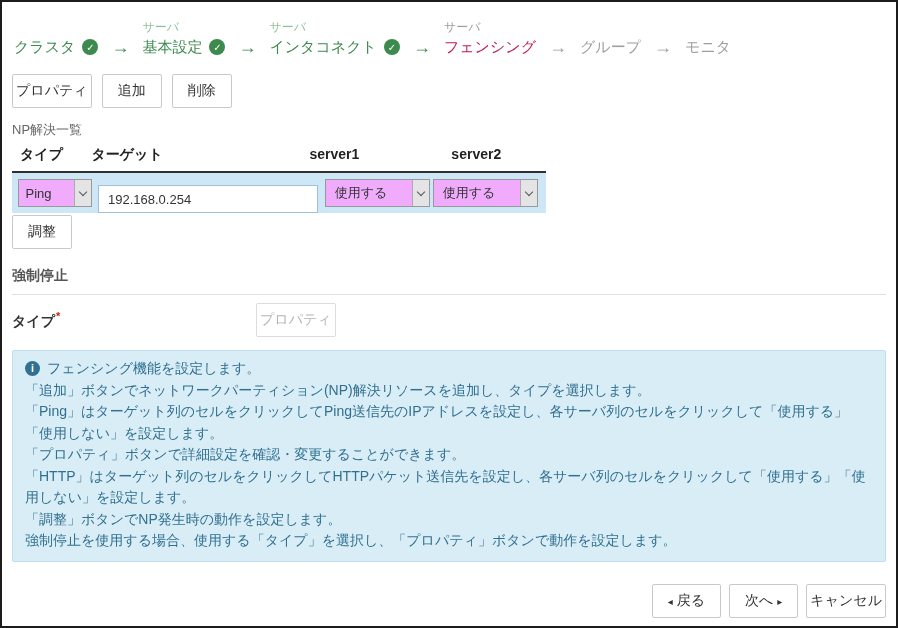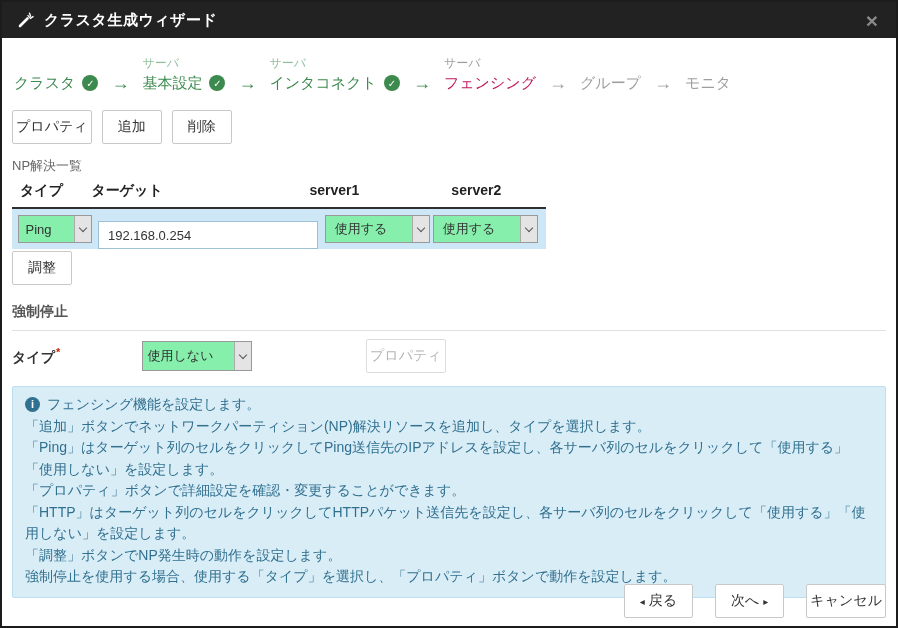--- a/index.html
+++ b/index.html
@@ -32,21 +32,21 @@
   .btn.disabled { color:#b5b5b5; border-color:#dcdcdc; }
   .toolbar { display:flex; gap:10px; margin-top:4px; }
   
   .np-caption { margin-top:13px; font-size:13px; color:#666; }
   .np-header { display:flex; width:534px; margin-top:7px; padding-bottom:7px; border-bottom:2px solid #2f2f2f; font-size:14px; font-weight:bold; color:#222; }
   .h-type { width:85px; padding-left:8px; }
   .h-target { width:235px; }
   .h-s1 { width:112px; }
   .h-s2 { width:102px;margin-left:38px; }
   .np-row { display:flex; align-items:center; width:534px; background:#cde7f6; padding:5px 0 5px 6px; height:40px; }
-  .sel { display:inline-flex; align-items:stretch; background:#86efac; border:1px solid #999; height:28px; cursor:pointer;gap:16px; }
+  .sel { display:inline-flex; align-items:stretch; background:#f0abfc; border:1px solid #999; height:28px; cursor:pointer;gap:16px; }
   .sel-val { flex:1; display:flex; align-items:center; justify-content:center; font-size:13px; color:#333; padding:0 4px; white-space:nowrap; }
   .sel-btn { width:17px; background:#e4e4e4; border-left:1px solid #ababab; display:flex; align-items:center; justify-content:center; }
   .chev { width:6px; height:6px; border-left:1px solid #555; border-bottom:1px solid #555; transform:rotate(-45deg); margin-top:-3px; }
   .sel-type { width:74px; margin-right:6px; }
   .target-input { width:220px; height:28px; border:1px solid #9fc1d6; padding:0 9px; font-size:13px; color:#333; margin-right:7px; font-family:inherit; outline:none;margin-top:12px; }
   .sel-server { width:105px; margin-right:3px; }
   .tune-wrap { margin-top:2px; }
   
   .section-heading { margin-top:18px; font-size:14px; font-weight:bold; color:#555; }
   .rule { border:none; border-top:1px solid #e0e0e0; margin:9px 0 0 0; }
@@ -54,42 +54,30 @@
   .type-label { width:130px; font-size:14px; font-weight:bold; color:#333; }
   .req { color:#cc2200; font-size:11px; vertical-align:super; margin-left:1px; }
   .sel-fstype { width:110px; height:30px; }
   .prop2 { margin-left:114px; }
   
   .infobox { margin-top:13px; background:#d9edf7; border:1px solid #bcdff1; border-radius:2px; padding:7px 12px 9px 12px; color:#31708f; font-size:14px; line-height:21.5px; }
   .info-line { margin:0; }
   .info-first { display:flex; align-items:center; }
   .info-icon { width:15px; height:15px; border-radius:50%; background:#31708f; color:#fff; font-size:11px; font-weight:bold; font-style:normal; display:inline-flex; align-items:center; justify-content:center; margin-right:7px; flex:0 0 auto; }
   
-  .footer { position:absolute; right:10px; bottom:8px; display:flex; gap:22px; }
+  .footer { position:absolute; right:10px; bottom:8px; display:flex; gap:8px; }
   .tri { font-size:10px; color:#333; }
   .tri.left { margin-right:4px; }
   .tri.right { margin-left:4px; }
 </style>
 </head>
 <body>
 
 <div class="dialog">
 
-  <div class="titlebar">
-    <span class="wand-wrap">
-      <svg width="18" height="18" viewBox="0 0 18 18">
-        <line x1="3" y1="15" x2="10.5" y2="7.5" stroke="#fff" stroke-width="2.6" stroke-linecap="round"></line>
-        <line x1="12.5" y1="2.2" x2="13.6" y2="5.2" stroke="#fff" stroke-width="1.4" stroke-linecap="round"></line>
-        <line x1="16" y1="5.6" x2="13.4" y2="7.4" stroke="#fff" stroke-width="1.4" stroke-linecap="round"></line>
-        <line x1="11" y1="4.6" x2="12.6" y2="6.4" stroke="#fff" stroke-width="1.4" stroke-linecap="round"></line>
-      </svg>
-    </span>
-    <span class="title">クラスタ生成ウィザード</span>
-    <span class="close">×</span>
-  </div>
 
   <div class="content">
 
     <div class="steps">
       <div class="step-col">
         <div class="step-main">
           <span class="c-green">クラスタ</span>
           <span class="check-badge">✓</span>
         </div>
       </div>
@@ -167,26 +155,20 @@
     <div class="tune-wrap">
       <button class="btn">調整</button>
     </div>
 
     <div class="section-heading">強制停止</div>
     <hr class="rule">
     <div class="type-row">
       <div class="type-label">
         <span>タイプ</span><span class="req">*</span>
       </div>
-      <div class="sel sel-fstype">
-        <span class="sel-val">使用しない</span>
-        <span class="sel-btn">
-            <i class="chev"></i>
-          </span>
-      </div>
       <button class="btn wide disabled prop2">プロパティ</button>
     </div>
 
     <div class="infobox">
       <p class="info-line info-first">
         <i class="info-icon">i</i>
         <span>フェンシング機能を設定します。</span>
       </p>
       <p class="info-line">「追加」ボタンでネットワークパーティション(NP)解決リソースを追加し、タイプを選択します。</p>
       <p class="info-line">「Ping」はターゲット列のセルをクリックしてPing送信先のIPアドレスを設定し、各サーバ列のセルをクリックして「使用する」「使用しない」を設定します。</p>

